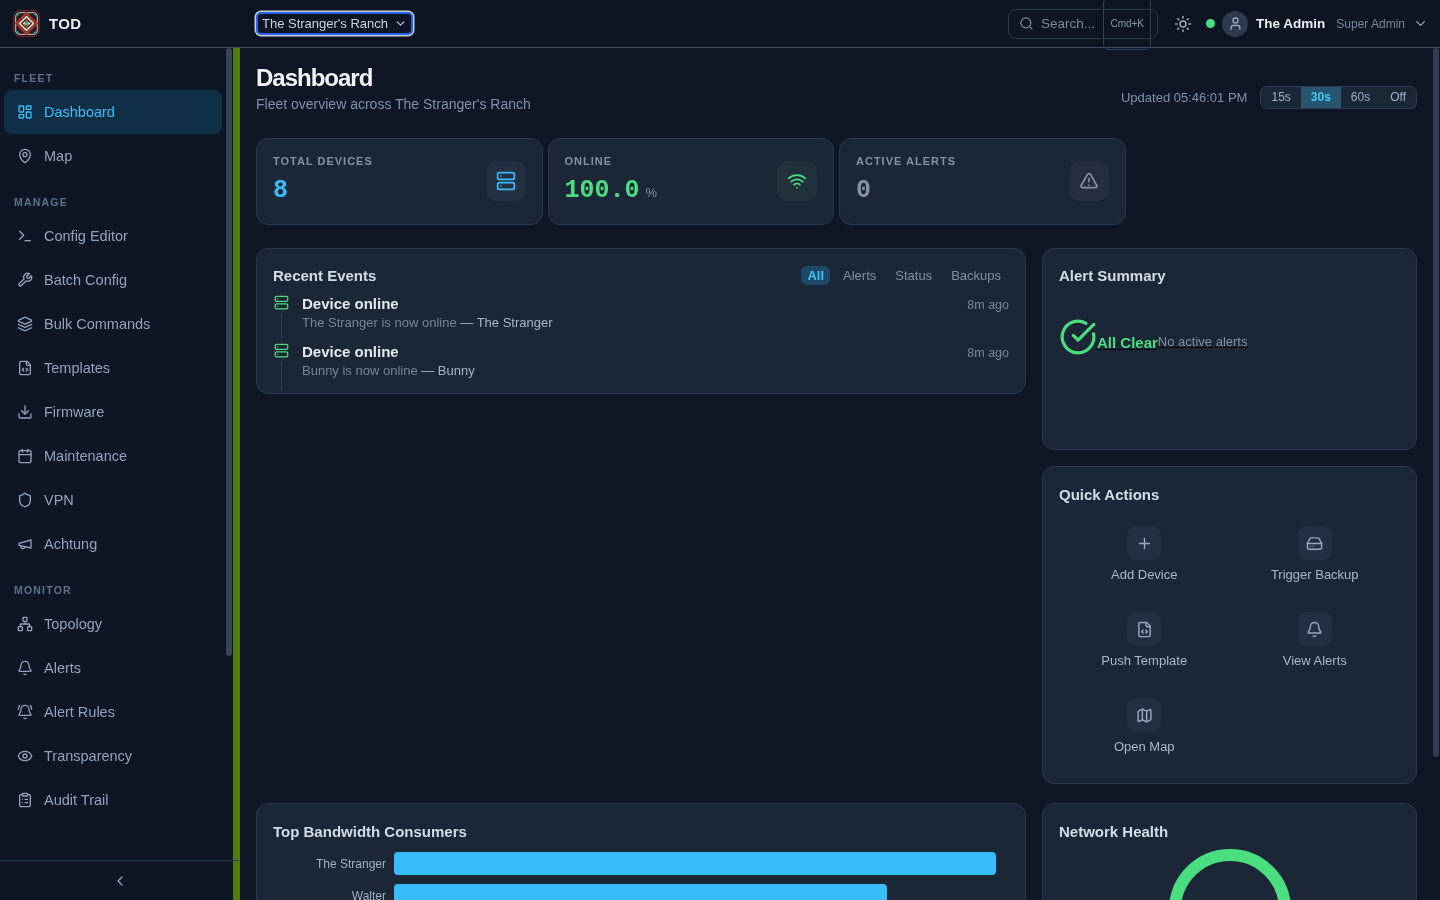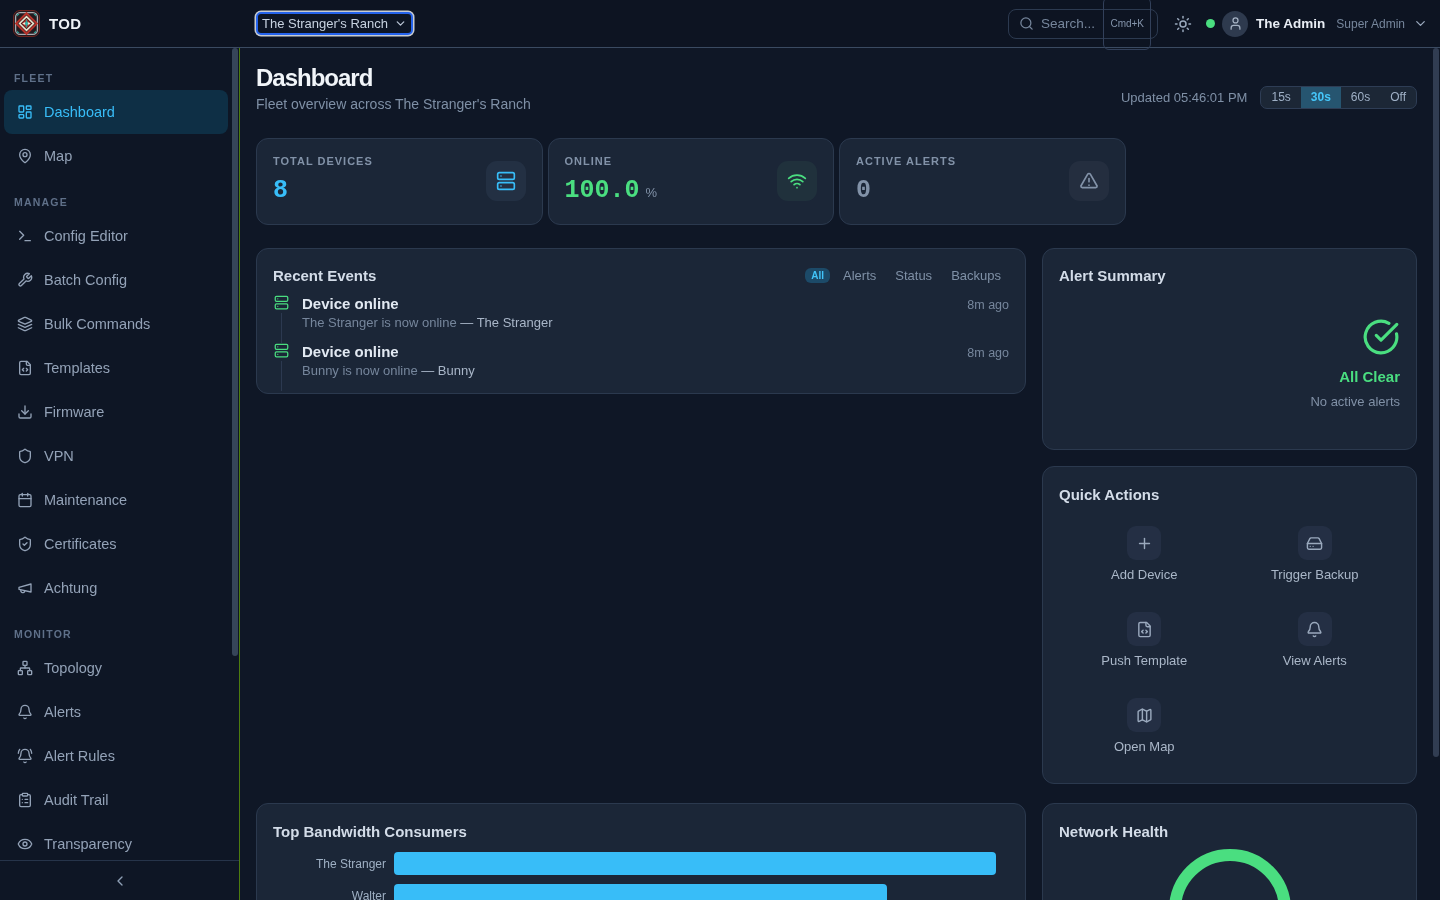--- a/index.html
+++ b/index.html
@@ -16,21 +16,21 @@
 #searchbox .ph { font-size:13.5px; }
 #searchbox .kbd { margin-left:auto; border:1px solid #32405a; border-radius:6px; font-size:10px; padding:20px 6px; color:#8494ab; }
 .tb-ico { color:#9aa9bd; margin-left:16px; }
 #gdot { width:9px; height:9px; border-radius:50%; background:#4ade80; margin-left:14px; }
 #avatar { width:26px; height:26px; border-radius:50%; background:#2e3a4e; color:#a5b2c4; display:flex; align-items:center; justify-content:center; margin-left:7px; }
 #uname { color:#e8edf4; font-size:13.5px; font-weight:bold; margin-left:8px; }
 #urole { color:#76869c; font-size:12px; margin-left:11px; }
 #uchev { color:#9aa9bd; margin-left:8px; }
 
 
-#sidebar { position:absolute; left:0; top:48px; width:240px; height:852px; background:#0e1625; border-right:1px solid #4d7c0f; }
+#sidebar { position:absolute; left:0; top:48px; width:240px; height:852px; background:#0e1625; border-right:7px solid #4d7c0f; }
 .navlab { margin:18px 0 6px; padding:0 14px; color:#5f7089; font-size:10.5px; font-weight:bold; letter-spacing:1.2px; }
 .navlab.first { margin-top:24px; }
 .nav { padding:0 11px 0 4px; }
 .item { height:44px; display:flex; align-items:center; padding-left:13px; gap:11px; color:#93a2b7; font-size:14.5px; border-radius:8px; }
 .item svg { flex:none; }
 .item.active { background:#0e2f45; color:#38bdf8; }
 #sb-thumb { position:absolute; right:1px; top:0px; width:6px; height:608px; background:#364559; border-radius:3px; }
 #sb-foot { position:absolute; left:0; bottom:0; width:239px; height:40px; border-top:1px solid #26344a; display:flex; align-items:center; justify-content:center; color:#8ea0b6; }
 
 
@@ -55,34 +55,34 @@
 .stat .unit { font-family:"Liberation Sans", sans-serif; font-size:13px; font-weight:normal; color:#8292a8; }
 .ibox { position:absolute; right:16px; top:22px; width:40px; height:40px; border-radius:11px; display:flex; align-items:center; justify-content:center; }
 .c-blue { color:#38bdf8; } .c-green { color:#4ade80; } .c-gray { color:#8292a8; }
 .b-blue { background:#233043; } .b-green { background:#20313c; } .b-gray { background:#242e3f; }
 
 #midgrid { margin-top:23px; width:1161px; display:grid; grid-template-columns:770px 375px; gap:16px; align-items:start; }
 #events { height:146px; padding:17px 16px; }
 .cardtitle { color:#d3dce8; font-size:15px; font-weight:bold; line-height:19px; }
 #ev-head { display:flex; align-items:center; }
 #ev-tabs { margin-left:auto; display:flex; align-items:center; gap:19px; font-size:13px; color:#7f90a6; margin-right:8px; }
-#ev-tabs .pill { background:#1c4a68; color:#41c4f9; padding:2px 6px; border-radius:6px; font-weight:bold; font-size:10px; margin-right:-6px; }
+#ev-tabs .pill { background:#1c4a68; color:#41c4f9; padding:2px 6px; border-radius:6px; font-weight:bold; font-size:13px; margin-right:-6px; }
 .evrow { display:flex; margin-top:10px; height:48px; } .evrow+.evrow { margin-top:0; }
 .evleft { width:16px; flex:none; margin-right:13px; display:flex; flex-direction:column; align-items:center; }
 .evline { width:1px; flex:1; background:#2c3950; margin-top:3px; }
 .evbody { flex:1; }
 .evtop { display:flex; align-items:baseline; line-height:18px; }
 .evtitle { color:#e2e9f2; font-size:15px; font-weight:bold; }
 .evtime { margin-left:auto; color:#76869c; font-size:12.5px; }
 .evsub { color:#76869c; font-size:13px; margin-top:0; line-height:18px; }
 .evsub b { color:#a9b6c8; font-weight:normal; }
 
 #rightcol { display:flex; flex-direction:column; gap:16px; }
 #alertsum { height:202px; padding:17px 16px; }
-#as-center { display:flex; flex-direction:column; align-items:flex-end; margin-top:33px; }
+#as-center { display:flex; align-items:center; margin-top:33px;text-decoration:underline; }
 #as-clear { color:#4ade80; font-size:15px; font-weight:bold; margin-top:12px; line-height:18px; }
 #as-sub { color:#8090a6; font-size:13px; margin-top:8px; line-height:15px; }
 
 #quick { height:318px; padding:18px 16px 0; }
 #qa-grid { margin-top:22px; display:grid; grid-template-columns:1fr 1fr; row-gap:30px; }
 .qa { display:flex; flex-direction:column; align-items:center; }
 .qa .qbox { width:34px; height:34px; border-radius:9px; background:#242f44; color:#9aa9bd; display:flex; align-items:center; justify-content:center; }
 .qa .qlab { margin-top:7px; color:#aab7c8; font-size:13px; }
 
 #botgrid { margin-top:19px; width:1161px; display:grid; grid-template-columns:770px 375px; gap:16px; align-items:start; }
@@ -195,32 +195,28 @@
           <path d="M14 2v4a2 2 0 0 0 2 2h4"></path>
           <path d="m10 12.5-2 2 2 2"></path>
           <path d="m14 16.5 2-2-2-2"></path>
         </svg>Templates</div>
     <div class="item"><svg width="16" height="16" viewBox="0 0 24 24" fill="none" stroke="currentColor" stroke-width="2" stroke-linecap="round" stroke-linejoin="round">
           <path d="M21 15v4a2 2 0 0 1-2 2H5a2 2 0 0 1-2-2v-4"></path>
           <polyline points="7 10 12 15 17 10"></polyline>
           <line x1="12" x2="12" y1="15" y2="3"></line>
         </svg>Firmware</div>
     <div class="item"><svg width="16" height="16" viewBox="0 0 24 24" fill="none" stroke="currentColor" stroke-width="2" stroke-linecap="round" stroke-linejoin="round">
-          <path d="M20 13c0 5-3.5 7.5-7.66 8.95a1 1 0 0 1-.67-.01C7.5 20.5 4 18 4 13V6a1 1 0 0 1 1-1c2 0 4.5-1.2 6.24-2.72a1 1 0 0 1 1.52 0C14.51 3.81 17 5 19 5a1 1 0 0 1 1 1z"></path>
-        </svg>VPN</div>
-    <div class="item"><svg width="16" height="16" viewBox="0 0 24 24" fill="none" stroke="currentColor" stroke-width="2" stroke-linecap="round" stroke-linejoin="round">
           <rect width="18" height="18" x="3" y="4" rx="2"></rect>
           <path d="M16 2v4"></path>
           <path d="M8 2v4"></path>
           <path d="M3 10h18"></path>
         </svg>Maintenance</div>
     <div class="item"><svg width="16" height="16" viewBox="0 0 24 24" fill="none" stroke="currentColor" stroke-width="2" stroke-linecap="round" stroke-linejoin="round">
           <path d="M20 13c0 5-3.5 7.5-7.66 8.95a1 1 0 0 1-.67-.01C7.5 20.5 4 18 4 13V6a1 1 0 0 1 1-1c2 0 4.5-1.2 6.24-2.72a1 1 0 0 1 1.52 0C14.51 3.81 17 5 19 5a1 1 0 0 1 1 1z"></path>
-          <path d="m9 12 2 2 4-4"></path>
-        </svg>Certificates</div>
+        </svg>VPN</div>
     <div class="item"><svg width="16" height="16" viewBox="0 0 24 24" fill="none" stroke="currentColor" stroke-width="2" stroke-linecap="round" stroke-linejoin="round">
           <path d="m3 11 18-5v12L3 14v-3z"></path>
           <path d="M11.6 16.8a3 3 0 1 1-5.8-1.6"></path>
         </svg>Achtung</div>
   </div>
   <div class="navlab">MONITOR</div>
   <div class="nav">
     <div class="item"><svg width="16" height="16" viewBox="0 0 24 24" fill="none" stroke="currentColor" stroke-width="2" stroke-linecap="round" stroke-linejoin="round">
           <rect x="16" y="16" width="6" height="6" rx="1"></rect>
           <rect x="2" y="16" width="6" height="6" rx="1"></rect>
@@ -231,32 +227,32 @@
     <div class="item"><svg width="16" height="16" viewBox="0 0 24 24" fill="none" stroke="currentColor" stroke-width="2" stroke-linecap="round" stroke-linejoin="round">
           <path d="M10.268 21a2 2 0 0 0 3.464 0"></path>
           <path d="M3.262 15.326A1 1 0 0 0 4 17h16a1 1 0 0 0 .74-1.673C19.41 13.956 18 12.499 18 8A6 6 0 0 0 6 8c0 4.499-1.411 5.956-2.738 7.326"></path>
         </svg>Alerts</div>
     <div class="item"><svg width="16" height="16" viewBox="0 0 24 24" fill="none" stroke="currentColor" stroke-width="2" stroke-linecap="round" stroke-linejoin="round">
           <path d="M10.268 21a2 2 0 0 0 3.464 0"></path>
           <path d="M22 8c0-2.3-.8-4.3-2-6"></path>
           <path d="M3.262 15.326A1 1 0 0 0 4 17h16a1 1 0 0 0 .74-1.673C19.41 13.956 18 12.499 18 8A6 6 0 0 0 6 8c0 4.499-1.411 5.956-2.738 7.326"></path>
           <path d="M4 2C2.8 3.7 2 5.7 2 8"></path>
         </svg>Alert Rules</div>
+    <div class="item"><svg width="16" height="16" viewBox="0 0 24 24" fill="none" stroke="currentColor" stroke-width="2" stroke-linecap="round" stroke-linejoin="round">
+          <path d="M2.062 12.348a1 1 0 0 1 0-.696 10.75 10.75 0 0 1 19.876 0 1 1 0 0 1 0 .696 10.75 10.75 0 0 1-19.876 0"></path>
+          <circle cx="12" cy="12" r="3"></circle>
+        </svg>Transparency</div>
     <div class="item"><svg width="16" height="16" viewBox="0 0 24 24" fill="none" stroke="currentColor" stroke-width="2" stroke-linecap="round" stroke-linejoin="round">
           <rect x="8" y="2" width="8" height="4" rx="1"></rect>
           <path d="M16 4h2a2 2 0 0 1 2 2v14a2 2 0 0 1-2 2H6a2 2 0 0 1-2-2V6a2 2 0 0 1 2-2h2"></path>
           <path d="M12 11h4"></path>
           <path d="M12 16h4"></path>
           <path d="M8 11h.01"></path>
           <path d="M8 16h.01"></path>
         </svg>Audit Trail</div>
-    <div class="item"><svg width="16" height="16" viewBox="0 0 24 24" fill="none" stroke="currentColor" stroke-width="2" stroke-linecap="round" stroke-linejoin="round">
-          <path d="M2.062 12.348a1 1 0 0 1 0-.696 10.75 10.75 0 0 1 19.876 0 1 1 0 0 1 0 .696 10.75 10.75 0 0 1-19.876 0"></path>
-          <circle cx="12" cy="12" r="3"></circle>
-        </svg>Transparency</div>
   </div>
   <div id="sb-thumb"></div>
   <div id="sb-foot">
     <svg width="16" height="16" viewBox="0 0 24 24" fill="none" stroke="currentColor" stroke-width="2" stroke-linecap="round" stroke-linejoin="round">
         <path d="m15 18-6-6 6-6"></path>
       </svg>
   </div>
 </div>
 
 <div id="main">

